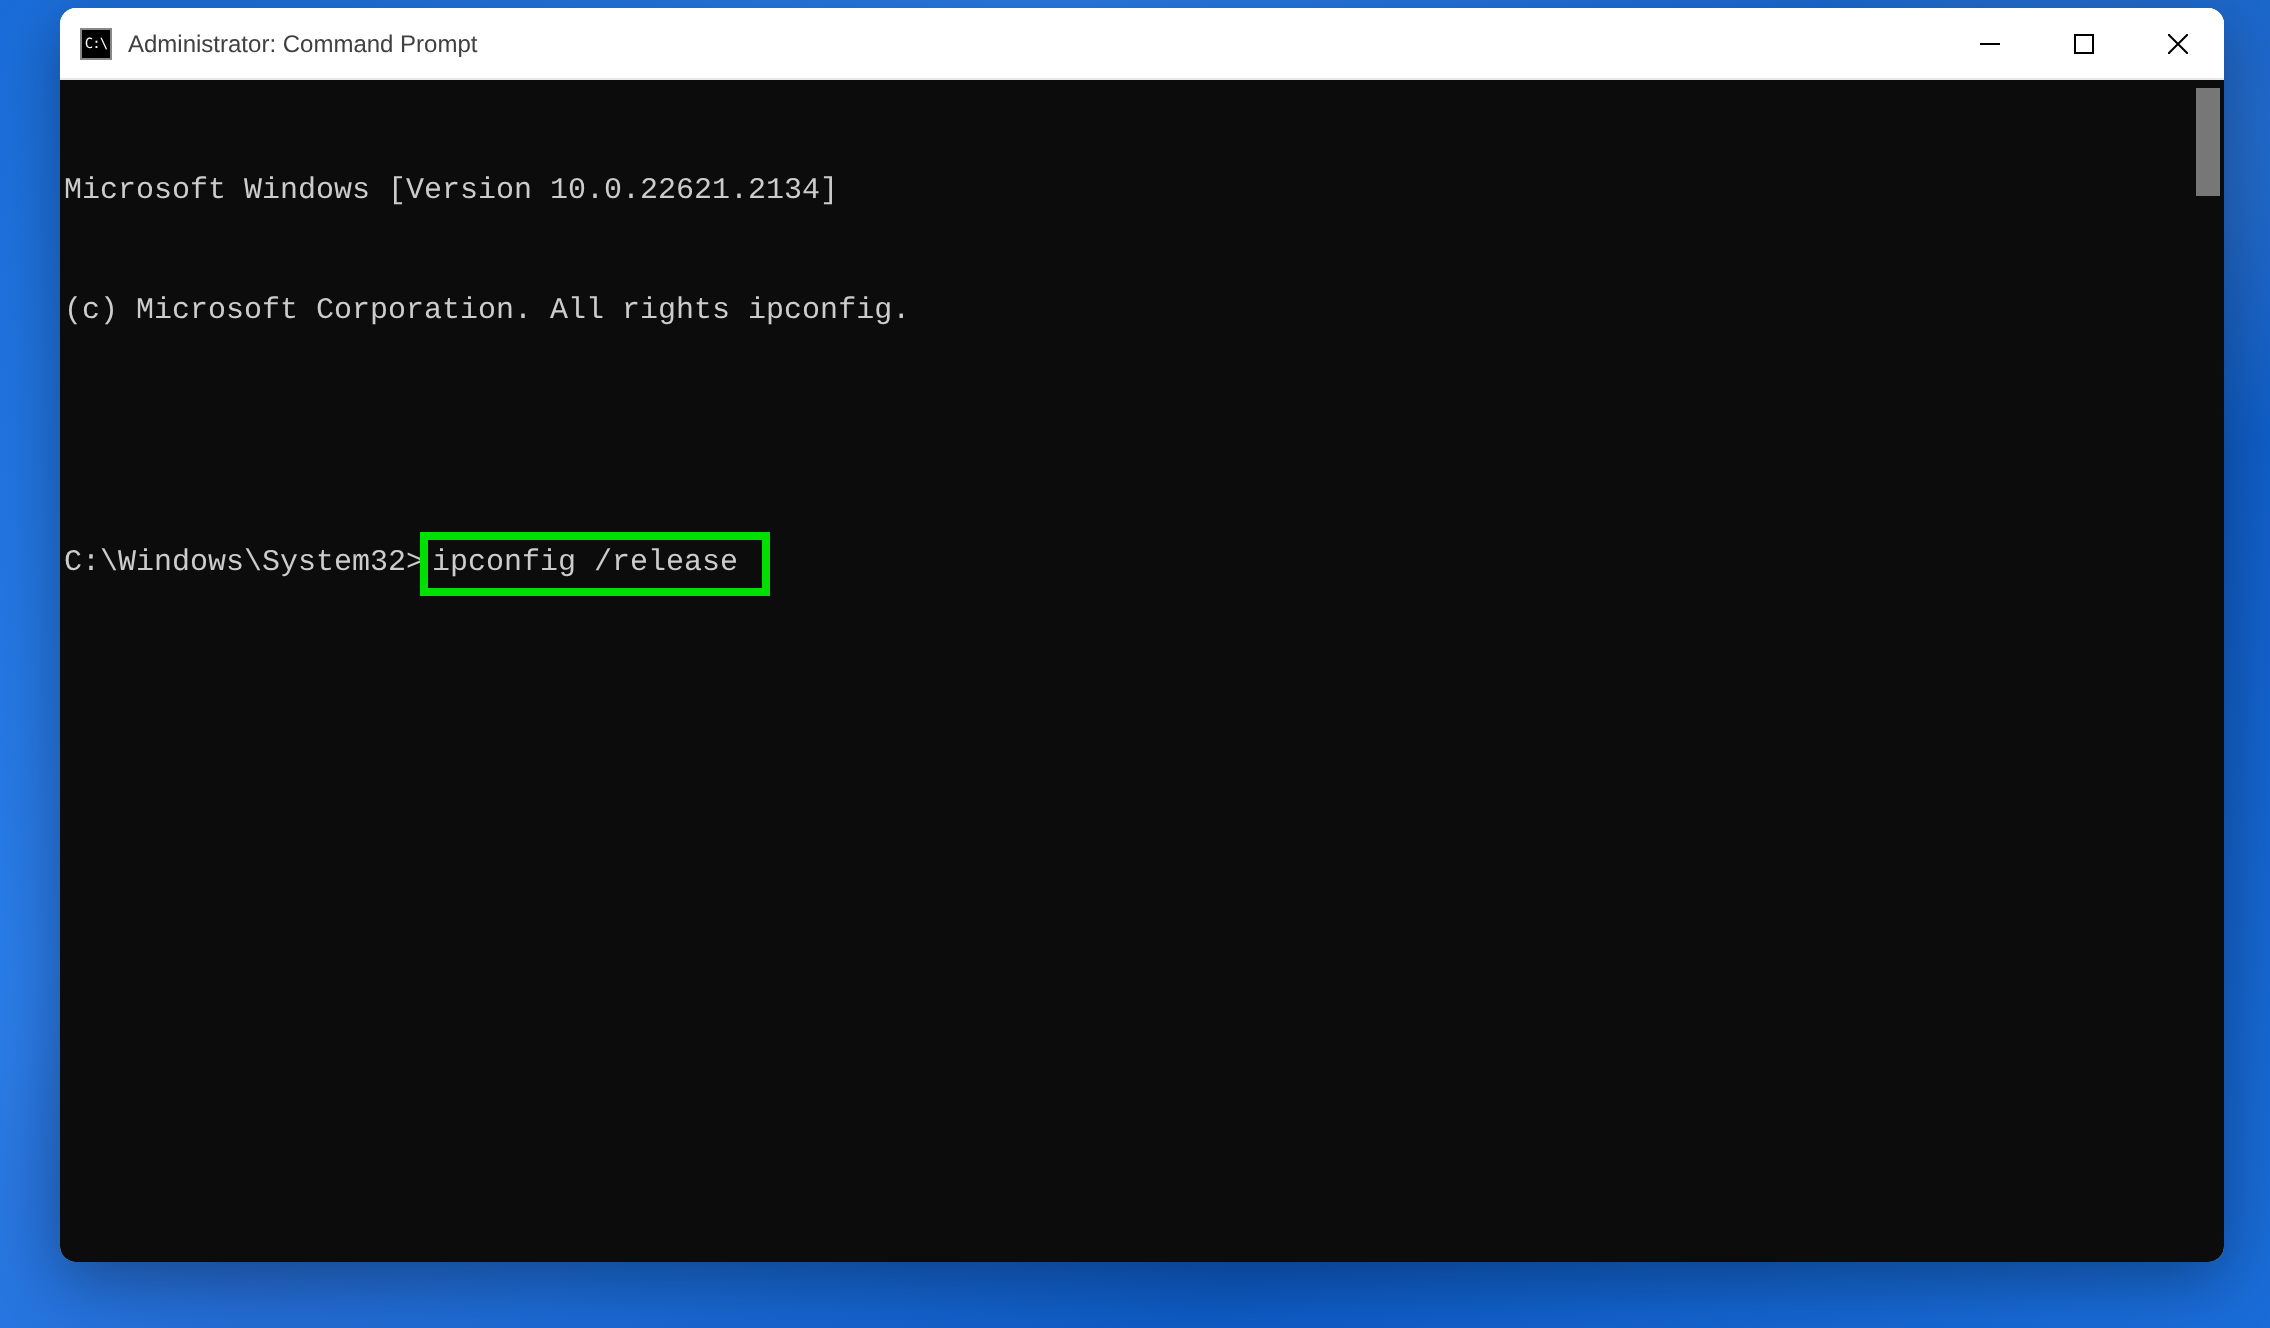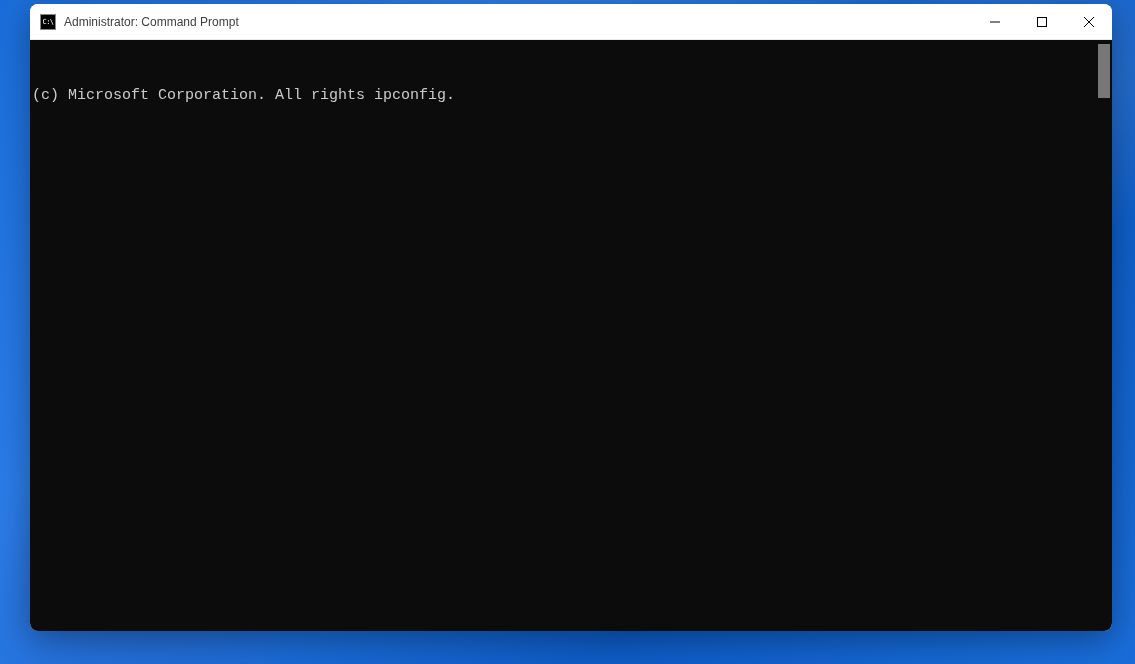--- a/index.html
+++ b/index.html
@@ -177,18 +177,22 @@
         <svg viewBox="0 0 10 10">
           <line x1="0" y1="0" x2="10" y2="10" stroke="#000" stroke-width="1"></line>
           <line x1="10" y1="0" x2="0" y2="10" stroke="#000" stroke-width="1"></line>
         </svg>
       </div>
     </div>
   </div>
 
   <div class="terminal">
     <div class="terminal-content">
+      <span class="terminal-line">Microsoft Windows [Version 10.0.22621.2134]</span>
       <span class="terminal-line">(c) Microsoft Corporation. All rights ipconfig.</span>
       <span class="terminal-line"> </span>
+      <div class="prompt-line">
+        <span>C:\Windows\System32&gt;</span><span class="highlight-box"><span>ipconfig /release</span></span>
+      </div>
     </div>
     <div class="scrollbar"></div>
   </div>
 </div>
 
 </body></html>

